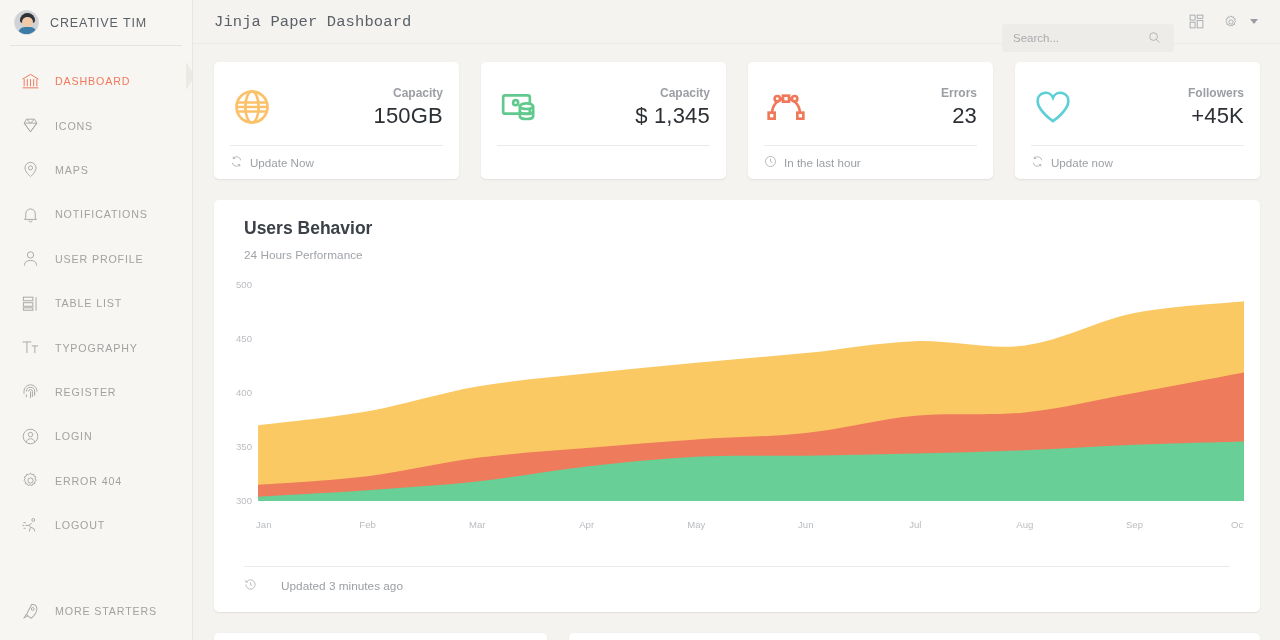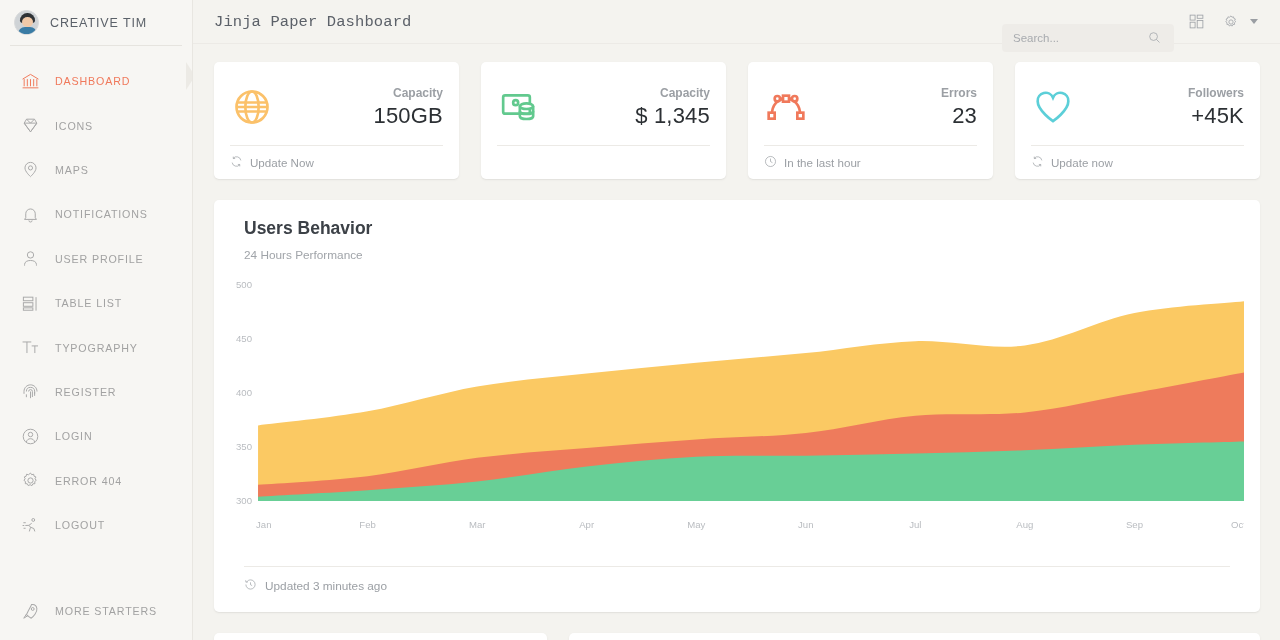--- a/index.html
+++ b/index.html
@@ -143,21 +143,21 @@
     margin-top: 21px;
     padding: 18px 16px 0;
     height: 412px;
   }
   .chart-title { font-size: 17.5px; color: #3c4147; font-weight: 700; padding-left: 14px; }
   .chart-subtitle { font-size: 11.8px; color: #a0a4a9; padding-left: 14px; margin-top: 9px; }
   .chart-area { position: relative; height: 285px; margin-top: 11px; }
   .chart-svg { display: block; width: 100%; height: 285px; }
   .chart-divider { height: 1px; background: #eceae6; margin: 8px 14px 0; }
   .chart-foot {
-    display: flex; align-items: center; gap: 8px;
+    display: flex; align-items: center; gap: 24px;
     height: 38px; padding-left: 14px;
     font-size: 11.8px; color: #9b9fa4;
   }
   .chart-foot svg { stroke: #9b9fa4; fill: none; stroke-width: 1.3; }
 
   .bottom-row { display: flex; gap: 22px; margin-top: 21px; }
   .bottom-card {
     background: #fff;
     border-radius: 5px;
     box-shadow: 0 1px 3px rgba(0,0,0,.055);

